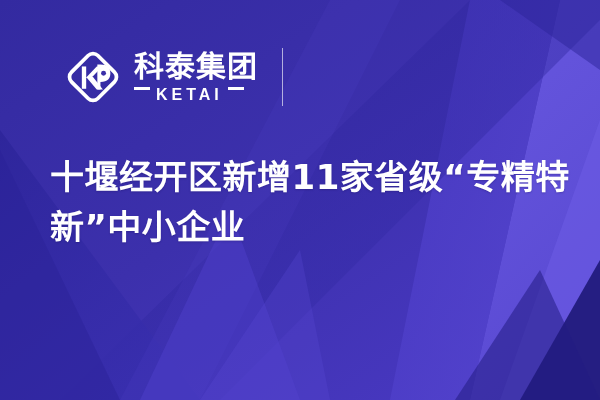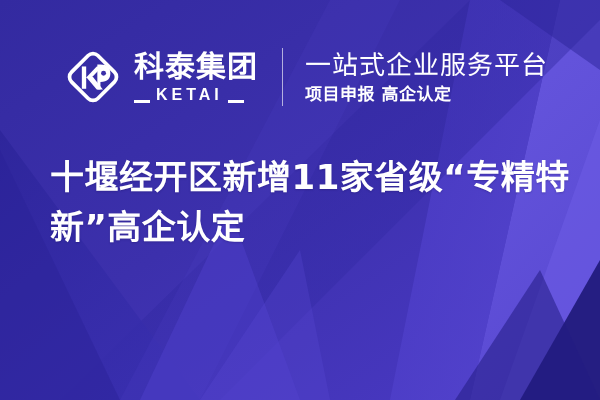--- a/index.html
+++ b/index.html
@@ -62,21 +62,21 @@
     line-height: 1.0;
     font-weight: bold;
     color: #ffffff;
     letter-spacing: 1px;
     white-space: nowrap;
     font-family: "DejaVu Sans", "Liberation Sans", sans-serif;
   }
 
   .logo-en-row {
     display: flex;
-    align-items: flex-end;
+    align-items: flex-start;
     margin-top: 5px;
     white-space: nowrap;
   }
   .logo-en-row .rule {
     display: inline-block;
     width: 16px;
     height: 3px;
     background: #ffffff;
   }
   .logo-en {
@@ -220,24 +220,20 @@
         <div class="logo-en-row">
           <span class="rule"></span>
           <span class="logo-en">KETAI</span>
           <span class="rule"></span>
         </div>
       </div>
     </div>
 
     <div class="divider"></div>
 
-    <div class="tagline">
-      <div class="tagline-main">一站式企业服务平台</div>
-      <div class="tagline-sub">项目申报 高企认定</div>
-    </div>
   </div>
 
   <div class="headline">
     <span class="headline-line">十堰经开区新增11家省级“专精特</span>
-    <span class="headline-line">新”高企认定</span>
+    <span class="headline-line">新”中小企业</span>
   </div>
 
 </div>
 
 </body></html>

